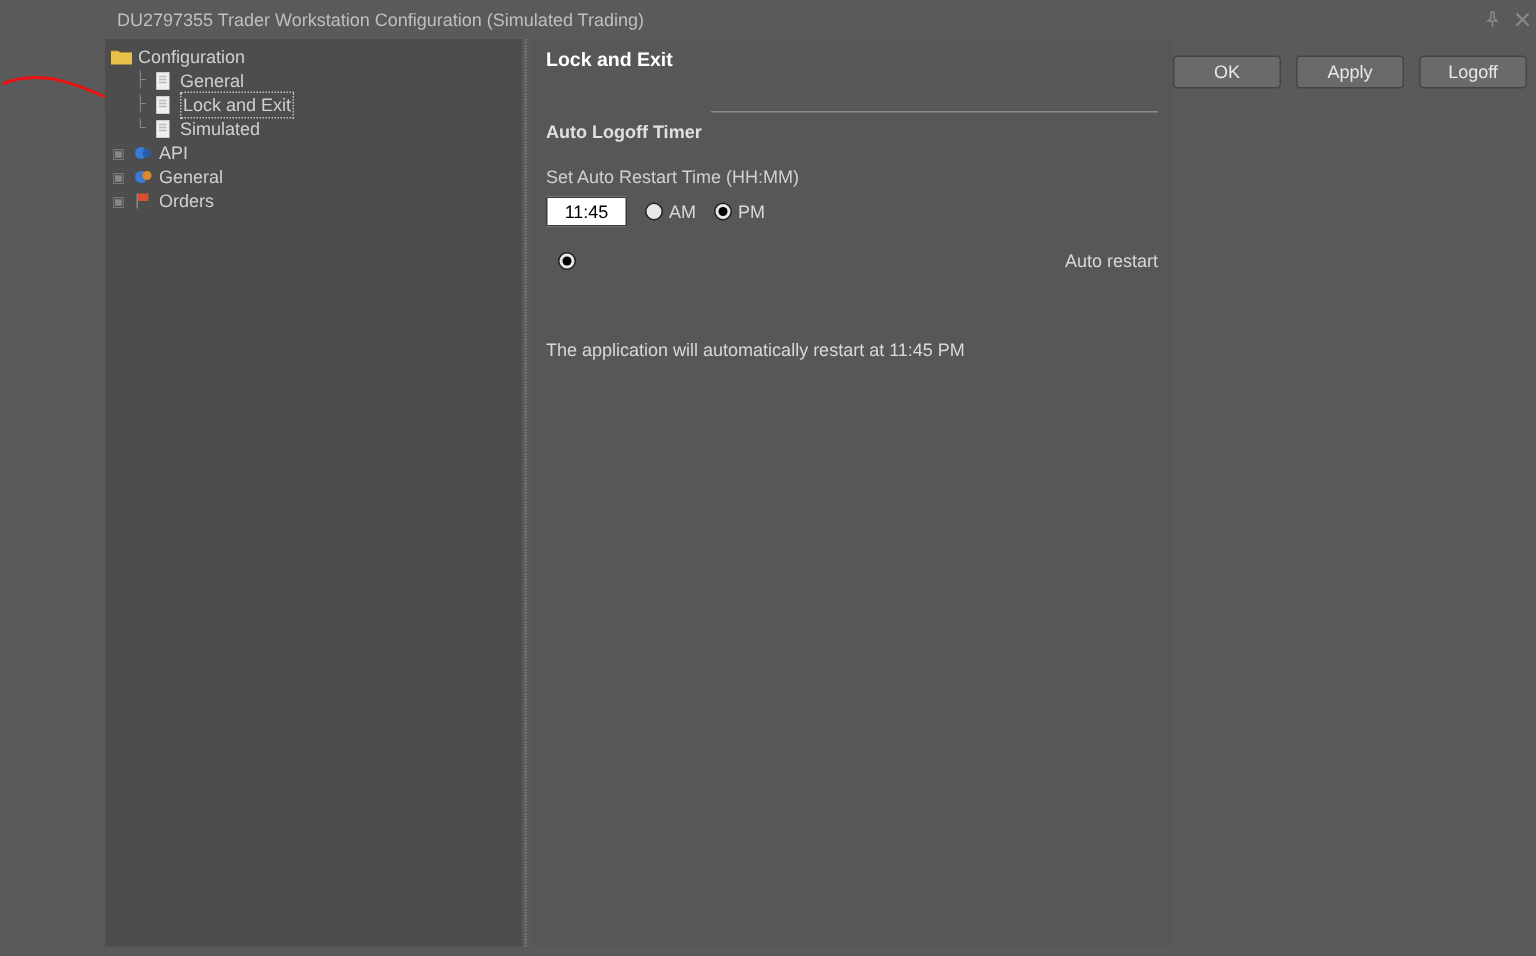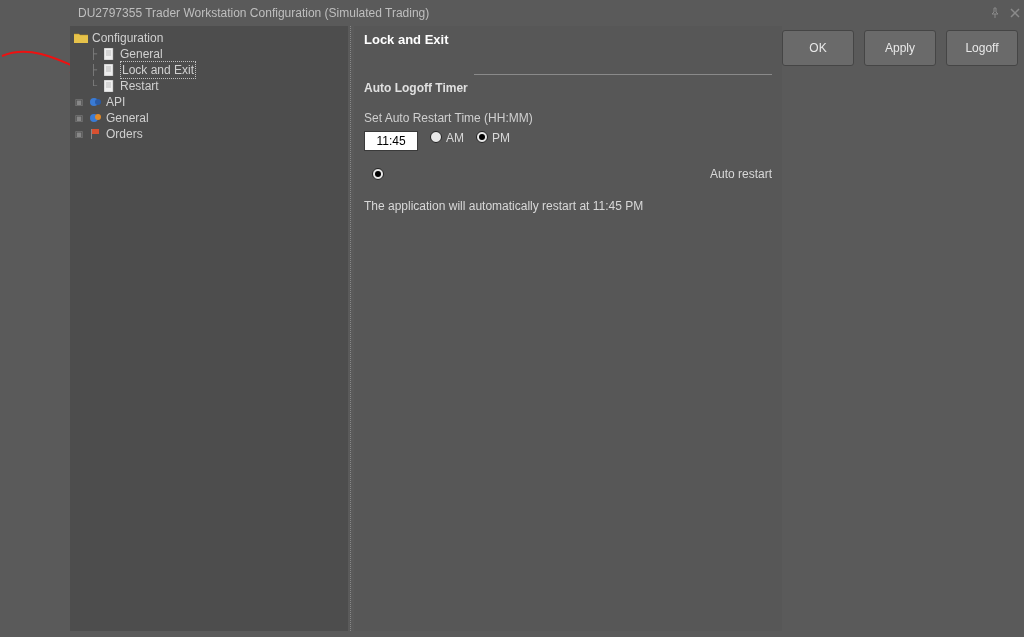--- a/index.html
+++ b/index.html
@@ -103,21 +103,21 @@
   }
   .section-head .rule {
     flex: 1; height: 0;
     border-top: 1px solid #8a8a8a;
   }
   .subhead {
     margin-top: 16px;
     font-size: 12px;
     color: #d0d0d0;
   }
-  .row { display: flex; align-items: flex-start; margin-top: 6px; }
+  .row { display: flex; align-items: center; margin-top: 6px; }
   .time-input {
     width: 54px; height: 20px;
     background: #ffffff; color: #000;
     border: 1px solid #3a3a3a;
     font-size: 12px;
     padding: 0 4px;
     text-align: center;
   }
   .radio {
     width: 12px; height: 12px;
@@ -130,31 +130,31 @@
   .radio.selected::after {
     content: "";
     width: 6px; height: 6px;
     border-radius: 50%;
     background: #000;
   }
   .radio-label { color: #d8d8d8; }
   .opt-row { display: flex; align-items: center; margin-top: 10px; margin-left: 8px; }
   .opt-row .radio { margin-left: 0; margin-right: 6px; }
   .desc {
-    margin-top: 18px;
+    margin-top: 45px;
     font-size: 12px;
     color: #d8d8d8;
   }
   .buttonbar {
     height: 44px;
     display: flex; align-items: center; justify-content: center;
     gap: 10px;
   }
   .btn {
-    min-width: 72px; height: 36px;
+    min-width: 72px; height: 22px;
     background: #6a6a6a;
     border: 1px solid #454545;
     border-radius: 3px;
     color: #e8e8e8;
     font-size: 12px;
     display: flex; align-items: center; justify-content: center;
   }
 
   
   .anno-arrow {
@@ -243,21 +243,21 @@
       <div class="tree-item tree-indent1">
         <span class="branch">└</span>
         <span class="glyph">
           <svg width="11" height="12" viewBox="0 0 11 12">
               <rect x="0" y="0" width="9" height="12" fill="#eee" stroke="#999" stroke-width="0.5"></rect>
               <line x1="2" y1="3" x2="7" y2="3" stroke="#bbb"></line>
               <line x1="2" y1="5" x2="7" y2="5" stroke="#bbb"></line>
               <line x1="2" y1="7" x2="7" y2="7" stroke="#bbb"></line>
             </svg>
         </span>
-        <span>Restart</span>
+        <span>Simulated</span>
       </div>
 
       <div class="tree-item">
         <span class="glyph" style="width:10px;color:#888;font-size:9px;">▣</span>
         <span class="glyph">
           <svg width="13" height="12" viewBox="0 0 13 12">
               <circle cx="5" cy="6" r="4" fill="#3a7bd5"></circle>
               <circle cx="9" cy="6" r="3" fill="#2a5ba5"></circle>
             </svg>
         </span>

